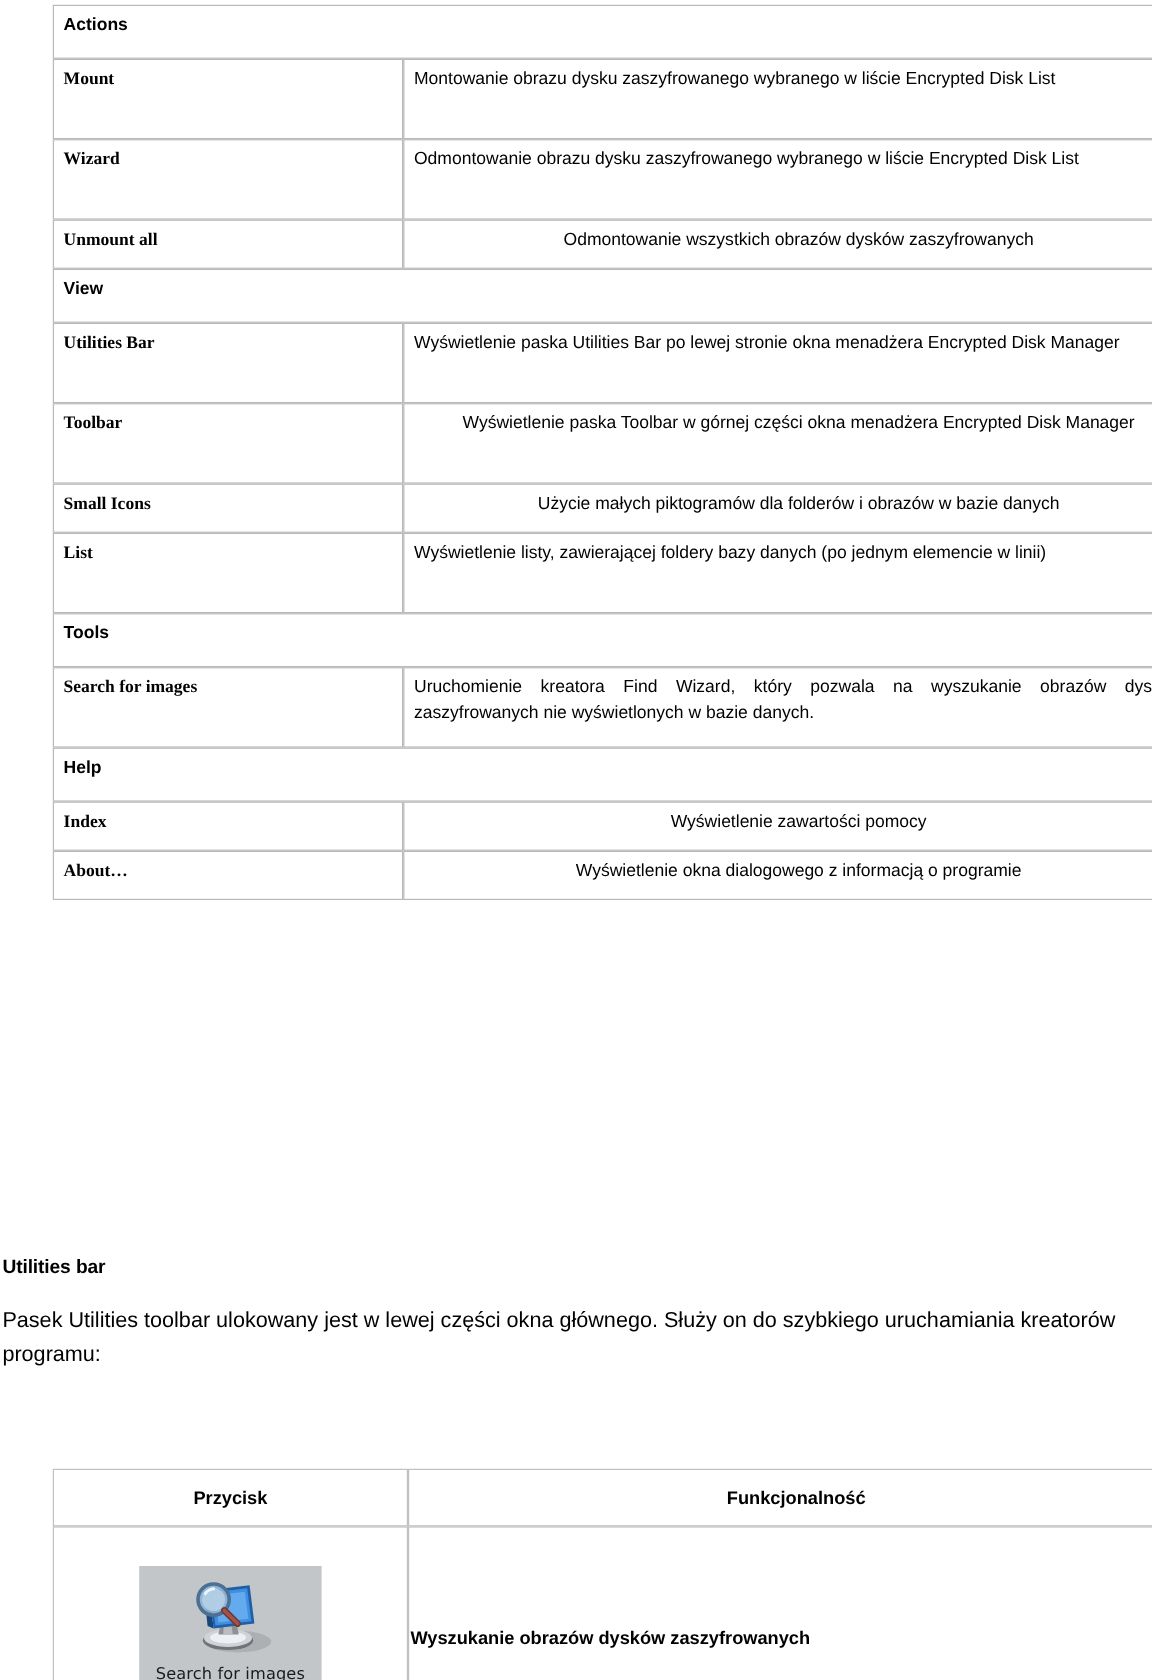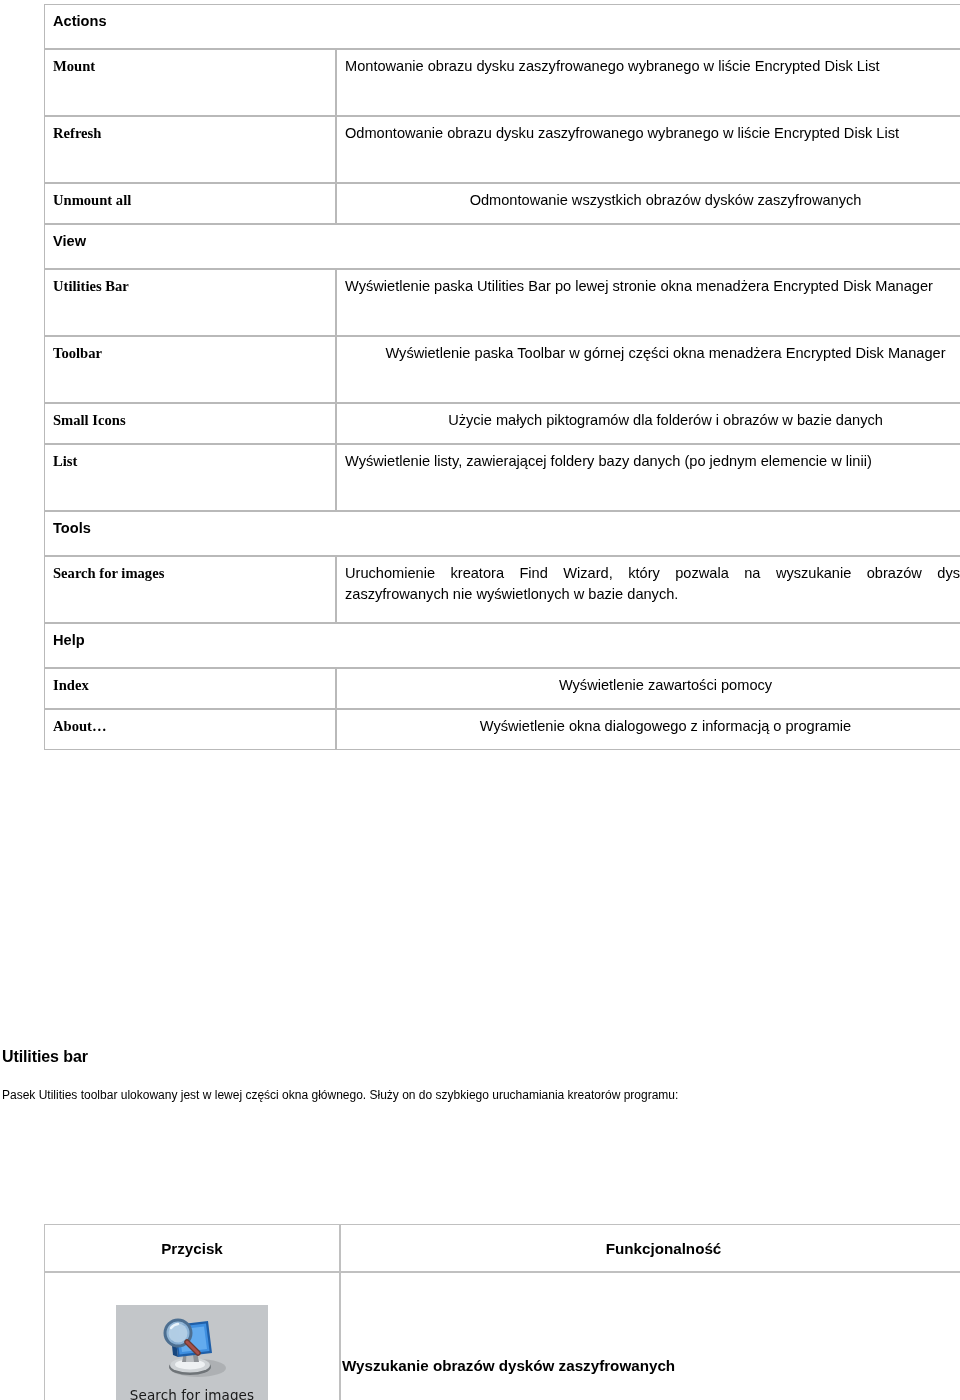--- a/index.html
+++ b/index.html
@@ -72,21 +72,21 @@
     top: 1048px;
     font-size: 16px;
     font-weight: bold;
     letter-spacing: -0.1px;
   }
   .p-utilities {
     position: absolute;
     left: 2px;
     top: 1086px;
     width: 951px;
-    font-size: 12px;
+    font-size: 18px;
     line-height: 1.58;
     text-align: left;
   }
 
   
   table.button-table {
     position: absolute;
     left: 2px;
     top: 1224px;
     width: 943px;
@@ -158,21 +158,21 @@
       <tr class="h-sect">
         <td class="section" colspan="2">Actions</td>
       </tr>
 
       <tr class="h-tall">
         <td class="key">Mount</td>
         <td class="val">Montowanie obrazu dysku zaszyfrowanego wybranego w liście Encrypted Disk List</td>
       </tr>
 
       <tr class="h-tall">
-        <td class="key">Refresh</td>
+        <td class="key">Wizard</td>
         <td class="val">Odmontowanie obrazu dysku zaszyfrowanego wybranego w liście Encrypted Disk List</td>
       </tr>
 
       <tr class="h-one">
         <td class="key">Unmount all</td>
         <td class="val nojust">Odmontowanie wszystkich obrazów dysków zaszyfrowanych</td>
       </tr>
 
       <tr class="h-sect">
         <td class="section" colspan="2">View</td>

